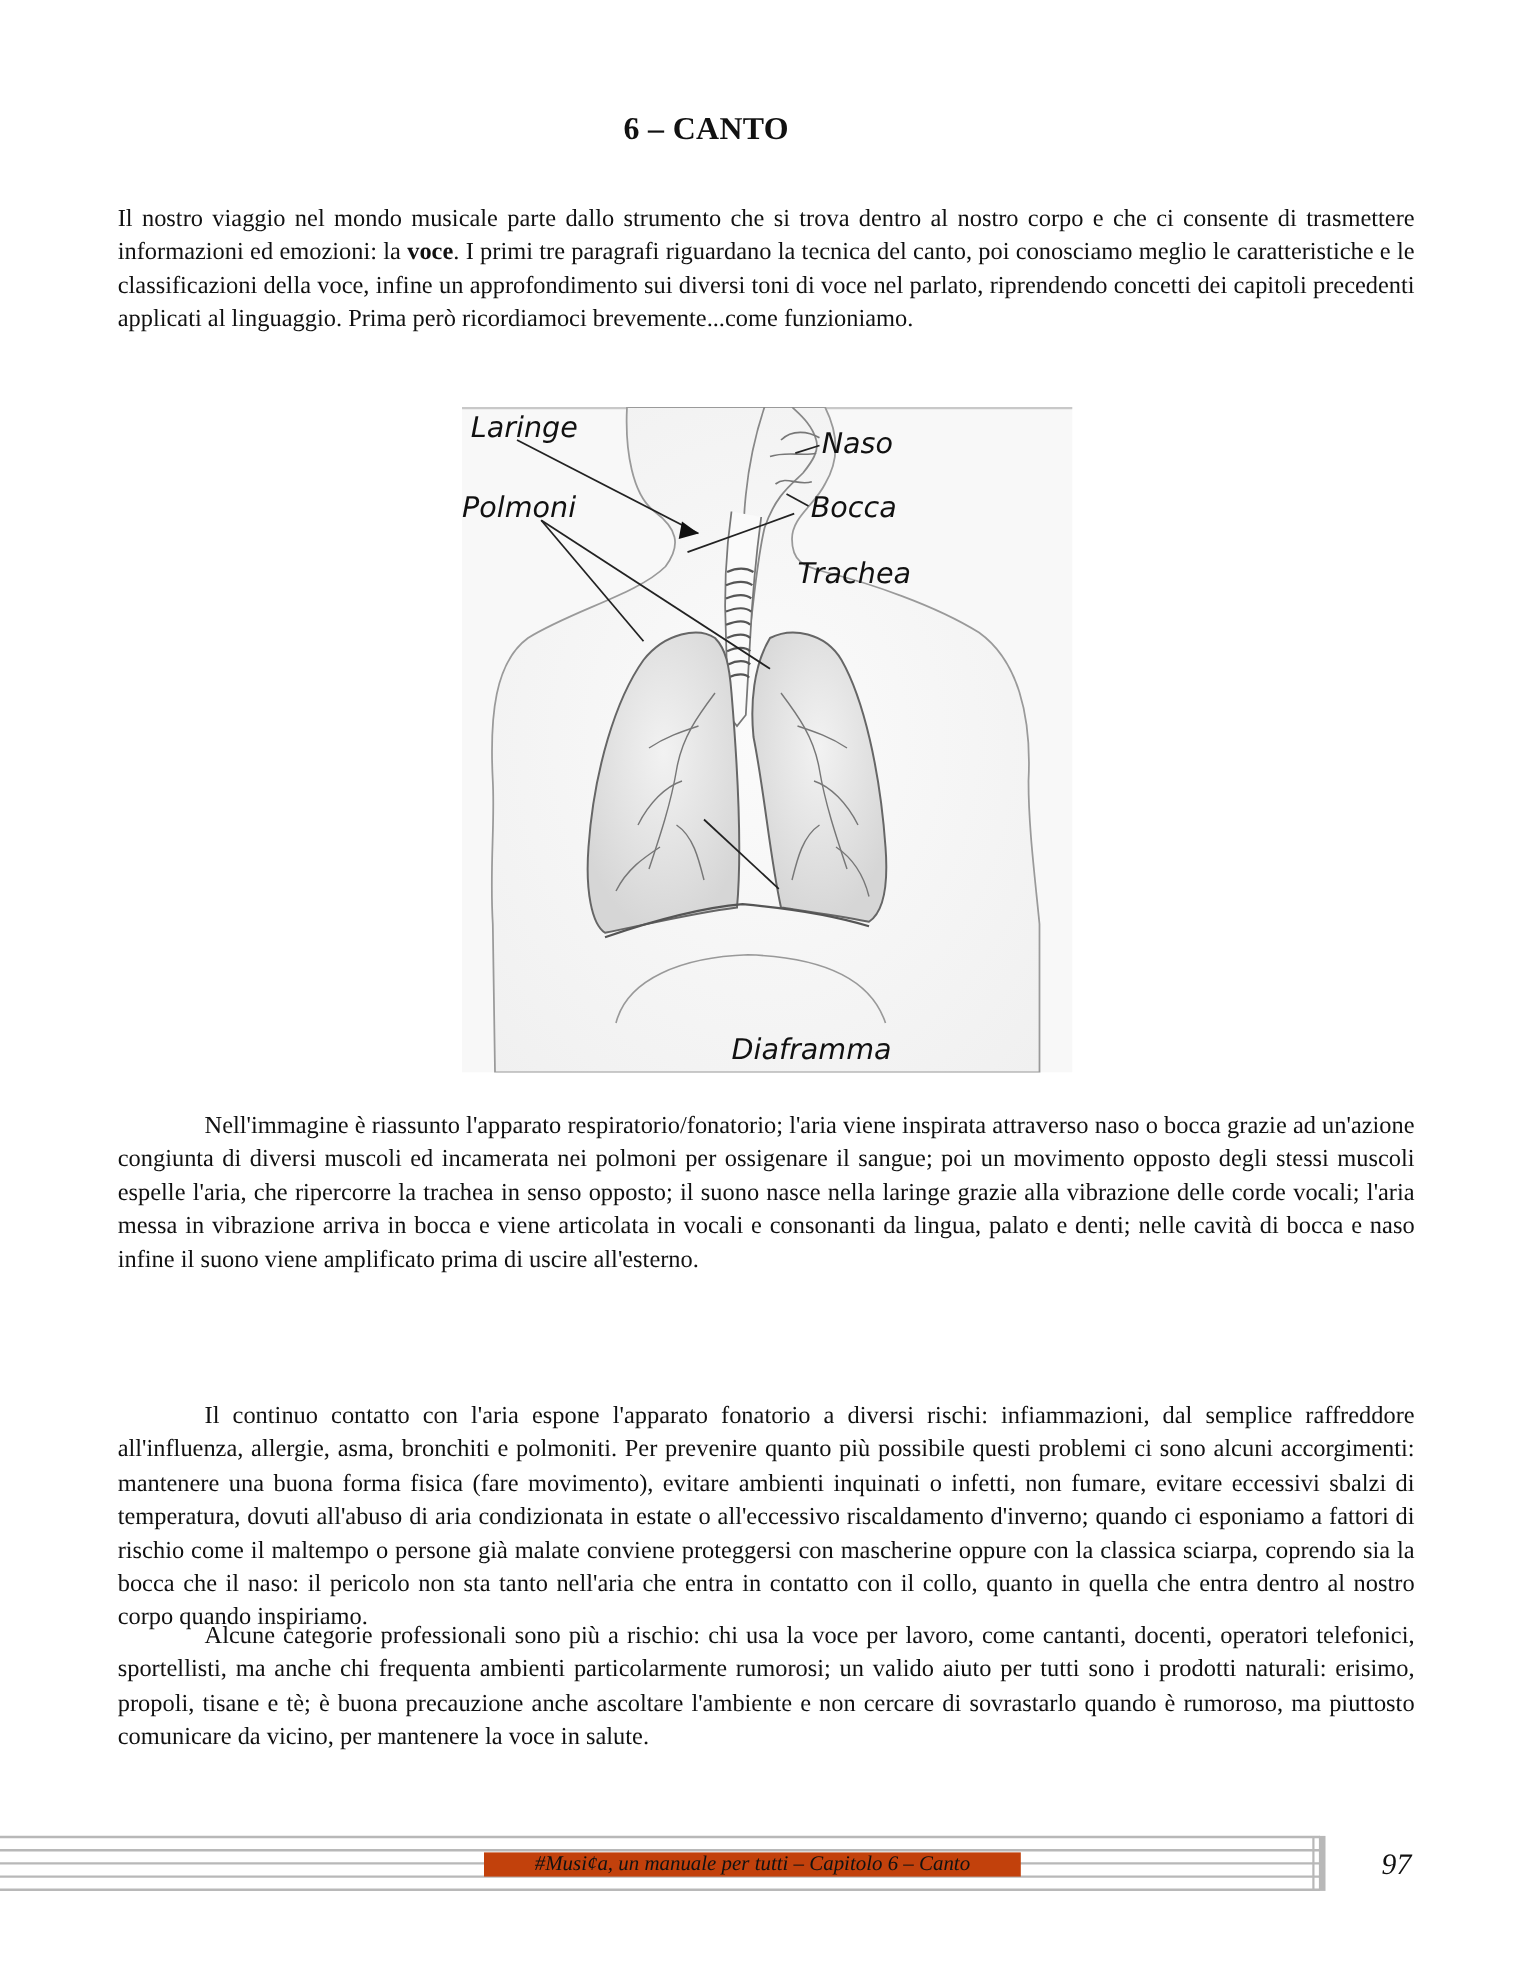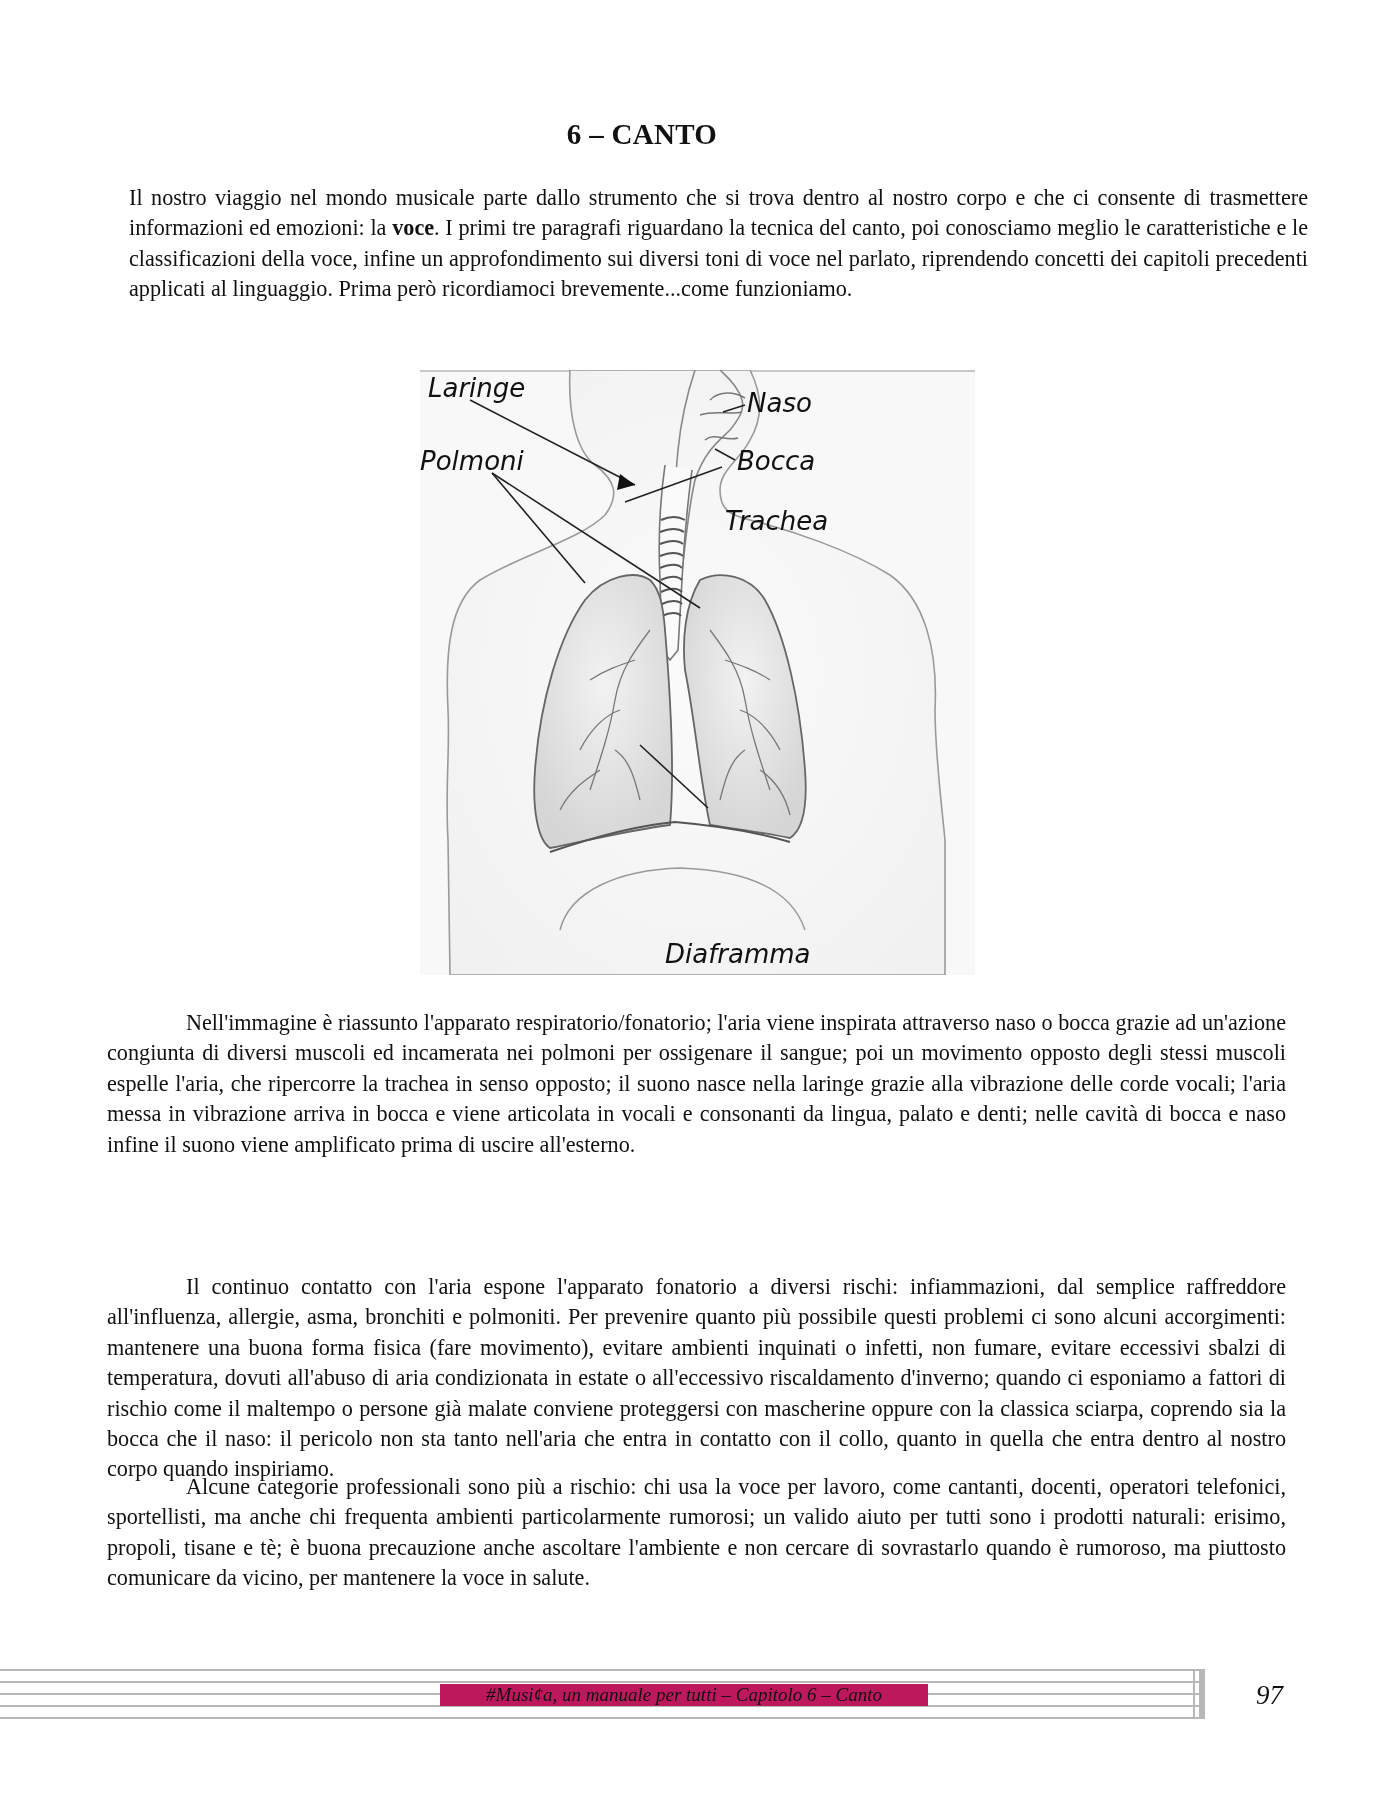--- a/index.html
+++ b/index.html
@@ -1,33 +1,33 @@
 <!DOCTYPE html>
 <html><head>
 <meta charset="utf-8">
 <style>
   html, body { margin:0; padding:0; background:#ffffff; }
   body { width:1384px; height:1802px; position:relative; overflow:hidden;
          font-family:"Liberation Serif", "DejaVu Serif", serif; color:#111; }
-  .page-title { position:absolute; top:99px; left:0; width:1284px; text-align:center;
+  .page-title { position:absolute; top:82px; left:0; width:1284px; text-align:center;
                 font-weight:bold; font-size:29px; letter-spacing:0.3px; }
   .para { position:absolute; left:107px; width:1179px; font-size:22.2px; line-height:30.4px;
           text-align:justify; text-align-last:left; margin:0; }
   .para .indent { display:inline-block; width:79px; }
-  .p1 { top:183px;margin-left:22px; }
+  .p1 { top:183px; }
   .p2 { top:1008px; }
   .p3 { top:1272px; }
   .p4 { top:1472px; }
   b { font-weight:bold; }
   .figure { position:absolute; left:420px; top:370px; width:555px; height:605px; }
   .figure svg { display:block; }
   .fig-label { font-family:"DejaVu Sans", sans-serif; font-style:italic; font-size:26px; fill:#111; }
   .footer-staff { position:absolute; left:0; top:1668px; width:1210px; height:56px; }
   .footer-text { position:absolute; top:1684px; left:440px; width:480px; text-align:center;
-                 font-style:italic; font-size:19px; background:#be185d; padding:0 4px; line-height:22px; }
+                 font-style:italic; font-size:19px; background:#c2410c; padding:0 4px; line-height:22px; }
   .page-number { position:absolute; top:1680px; left:1256px; font-style:italic; font-size:27px; }
 </style>
 </head>
 <body>
 
 <h1 class="page-title">6 – CANTO</h1>
 
 <p class="para p1"><span>Il nostro viaggio nel mondo musicale parte dallo strumento che si trova dentro al nostro corpo e che ci consente di trasmettere informazioni ed emozioni: la </span><b>voce</b><span>. I primi tre paragrafi riguardano la tecnica del canto, poi conosciamo meglio le caratteristiche e le classificazioni della voce, infine un approfondimento sui diversi toni di voce nel parlato, riprendendo concetti dei capitoli precedenti applicati al linguaggio. Prima però ricordiamoci brevemente...come funzioniamo.</span></p>
 
 <div class="figure">

